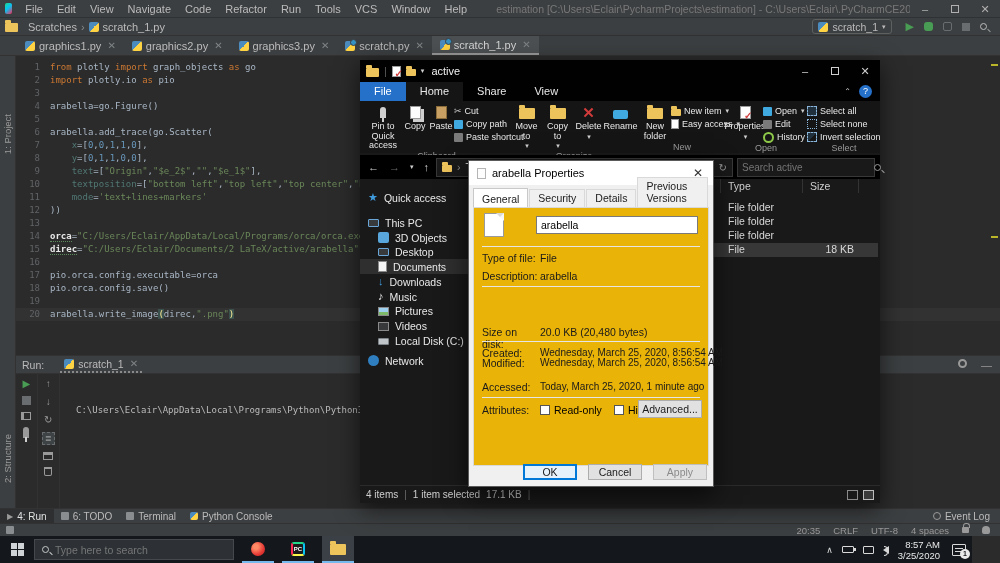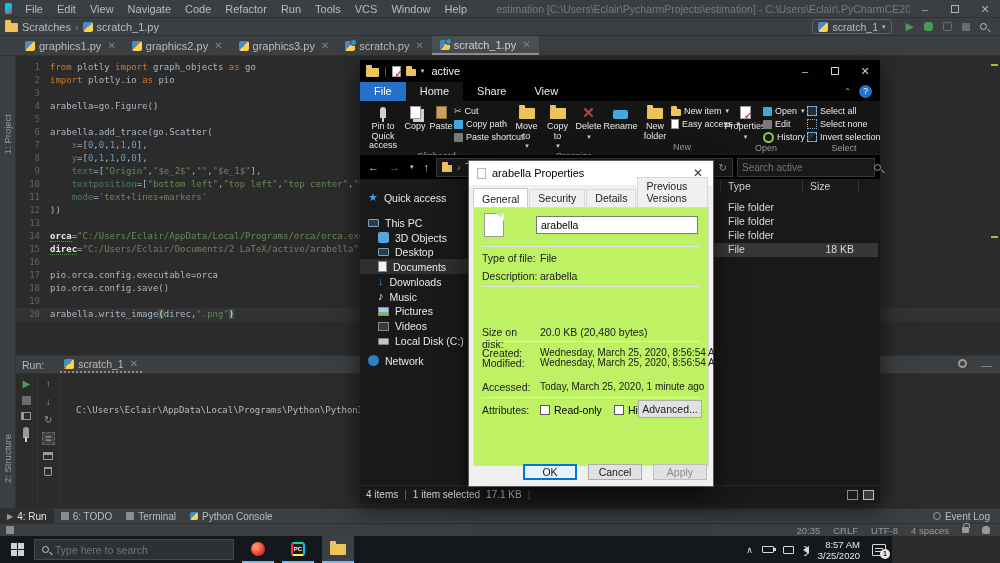--- a/index.html
+++ b/index.html
@@ -155,38 +155,38 @@
   .view-ico.on{background:#3a3a3a;border-color:#bdbdbd}
   
   .dlg{left:468px;top:160px;width:246px;height:327px;background:#f0f0f0;z-index:20;border:1px solid #5a5a5a;
        box-shadow:0 8px 24px rgba(0,0,0,.65);font-size:10.5px;color:#000}
   .dlg-title{position:absolute;left:0;top:0;width:100%;height:24px;background:#fff;display:flex;align-items:center;padding-left:8px;gap:6px}
   .dlg-title-text{font-size:11px;color:#000}
   .dlg-x{margin-left:auto;width:30px;text-align:center;color:#333;font-size:12px}
   .dlg-tabs{position:absolute;left:4px;top:28px;right:4px;height:18px;display:flex;align-items:flex-end}
   .dlg-tab{padding:2px 8px 3px;border:1px solid #d9d9d9;border-bottom:none;background:#f0f0f0;font-size:10.5px;color:#1a1a1a;margin-right:1px}
   .dlg-tab.active{background:#fff;position:relative;top:1px;padding-top:4px;border-color:#c9c9c9}
-  .dlg-page{position:absolute;left:4px;top:46px;right:4px;height:259px;background:#bef264;border:1px solid #d9d9d9}
+  .dlg-page{position:absolute;left:4px;top:46px;right:4px;height:259px;background:#eab308;border:1px solid #d9d9d9}
   .drow{position:absolute;left:8px;right:8px;display:flex}
   .dlabel{width:58px;flex:none;color:#1a1a1a}
   .dvalue{color:#1a1a1a;white-space:nowrap}
   .dsep{position:absolute;left:8px;right:8px;height:1px;background:#e5e5e5}
   .fileico{position:absolute;left:10px;top:5px;width:20px;height:24px;background:#fff;border:1px solid #9a9a9a}
   .fileico::before{content:"";position:absolute;right:-1px;top:-1px;border:4px solid;border-color:#d9d9d9 #f7f7f7 transparent transparent}
   .name-input{position:absolute;left:62px;top:8px;right:10px;height:18px;border:1px solid #7a7a7a;background:#fff;
               font-size:10.5px;padding:0 4px;font-family:"Liberation Sans",sans-serif;color:#000;outline:none}
   .chkbox{display:inline-block;width:10px;height:10px;background:#fff;border:1px solid #555;margin-right:4px;vertical-align:-1px}
   .adv-btn{position:absolute;right:6px;width:64px;height:18px;background:#e1e1e1;border:1px solid #adadad;
            font-size:10.5px;text-align:center;line-height:16px;color:#1a1a1a}
   .dlg-buttons{position:absolute;right:6px;bottom:6px;display:flex;gap:11px}
   .dbtn{width:54px;height:16px;background:#e1e1e1;border:1px solid #adadad;font-size:10.5px;text-align:center;line-height:14px;color:#1a1a1a}
   .dbtn.focused{background:#e5f1fb;border:1px solid #0078d7;box-shadow:0 0 0 1px #0078d7 inset}
   .dbtn.disabled{color:#8a8a8a;border-color:#bfbfbf}
   
-  .taskbar{left:0;top:536px;width:892px;height:27px;background:#14181c;z-index:30;display:flex;align-items:center}
+  .taskbar{left:0;top:536px;width:972px;height:27px;background:#14181c;z-index:30;display:flex;align-items:center}
   .start{width:34px;height:27px;display:flex;align-items:center;justify-content:center}
   .win-logo{display:grid;grid-template-columns:6px 6px;grid-template-rows:6px 6px;gap:1px}
   .win-logo span{background:#cfd3d6}
   .tb-search{width:200px;height:21px;background:#2d3135;border:1px solid #45494d;display:flex;align-items:center;padding:0 7px;gap:6px}
   .tb-search input{flex:1;background:none;border:none;outline:none;color:#c8c8c8;font-size:10.5px;font-family:"Liberation Sans",sans-serif}
   .tb-search .mag{border-color:#c8c8c8}.tb-search .mag::after{background:#c8c8c8}
   .tb-app{width:32px;height:27px;display:flex;align-items:center;justify-content:center;border-bottom:2px solid #76b9ed;margin-left:8px}
   .tb-app.active{background:#3a4046}
   .browser-ico{width:14px;height:14px;border-radius:50%;background:radial-gradient(circle at 35% 35%,#ff8a65 18%,#e53935 60%,#b71c1c 100%)}
   .pycharm-ico{width:14px;height:14px;border-radius:3px;background:#1a1a1a;border:2px solid;
@@ -226,21 +226,21 @@
     <span class="pc-title">estimation [C:\Users\Eclair\PycharmProjects\estimation] - C:\Users\Eclair\.PyCharmCE2019.3\config\scratches\scratch_1.py - PyCharm</span>
     <span class="pc-wincontrols">
       <span class="wc">–</span>
       <span class="wc"><span class="sq"></span></span>
       <span class="wc">✕</span>
     </span>
   </div>
 
   <div class="abs pc-crumbs">
     <span style="margin-left:5px" class="ifolder"></span>
-    <span style="margin-left:4px">Scratches</span>
+    <span style="margin-left:10px">Scratches</span>
     <span class="crumb-sep">›</span>
     <span class="py-ico"></span>
     <span style="margin-left:4px">scratch_1.py</span>
     <span class="pc-runwidget">
       <span class="runcfg">
         <span class="py-ico"></span>
         <span style="margin:0 4px">scratch_1</span>
         <span style="font-size:7px">▾</span>
       </span>
       <span class="tbico green">▶</span>

